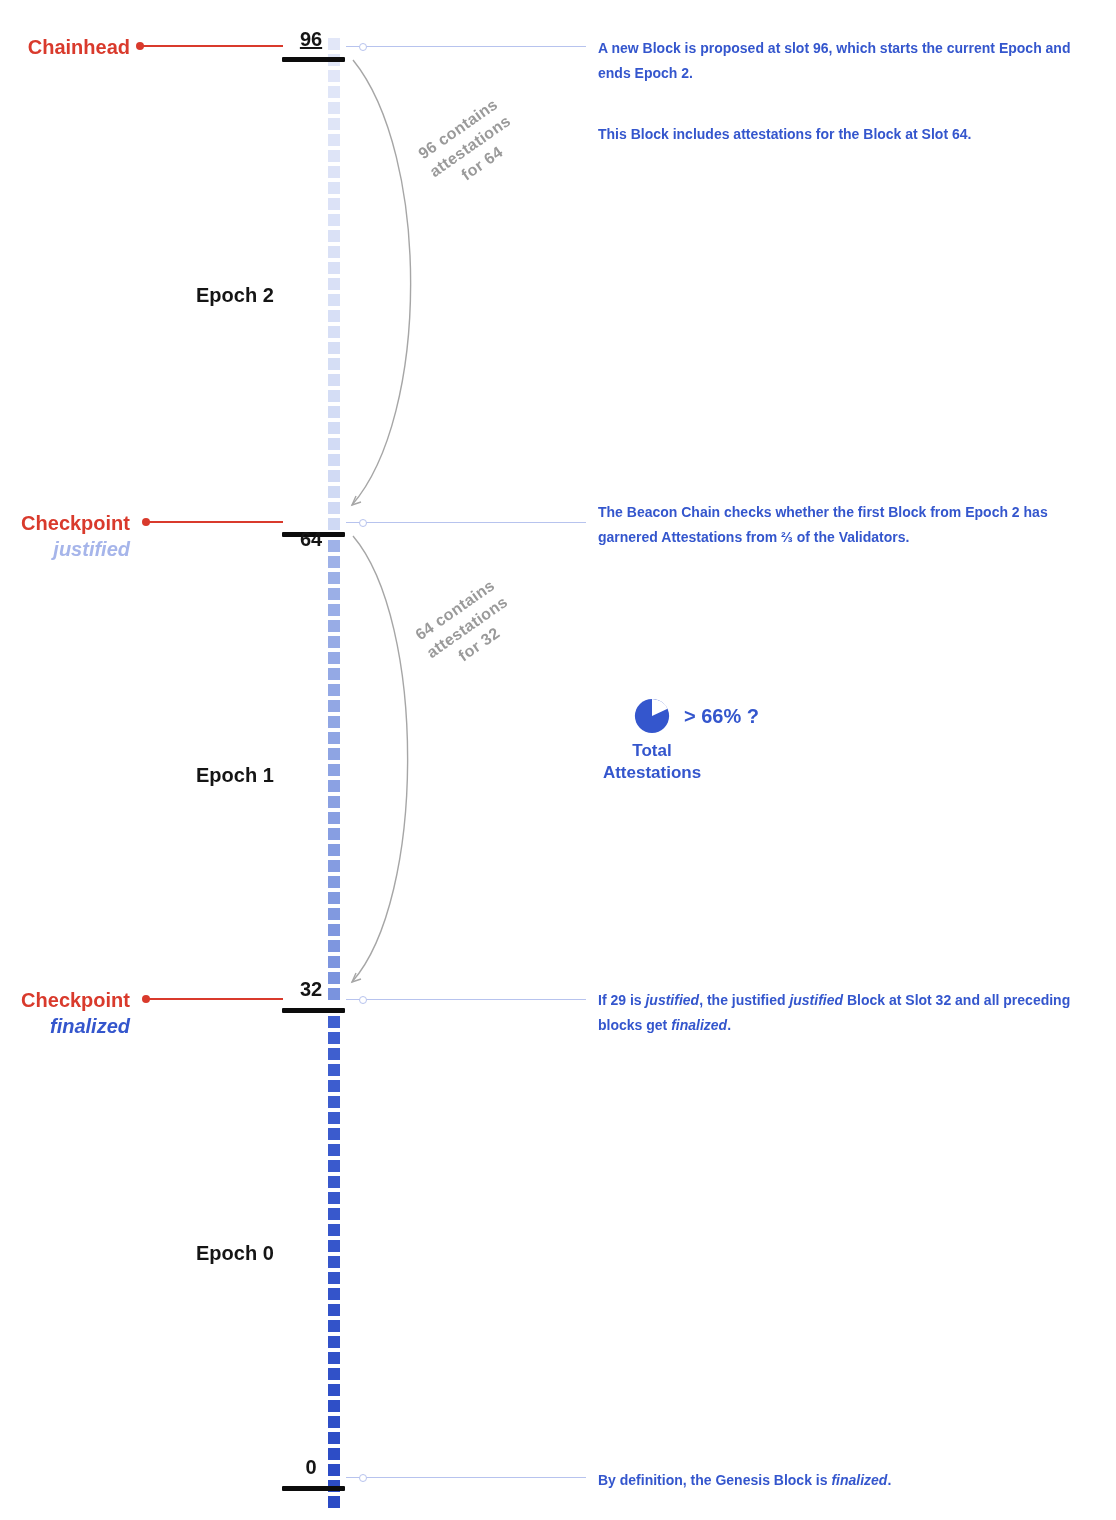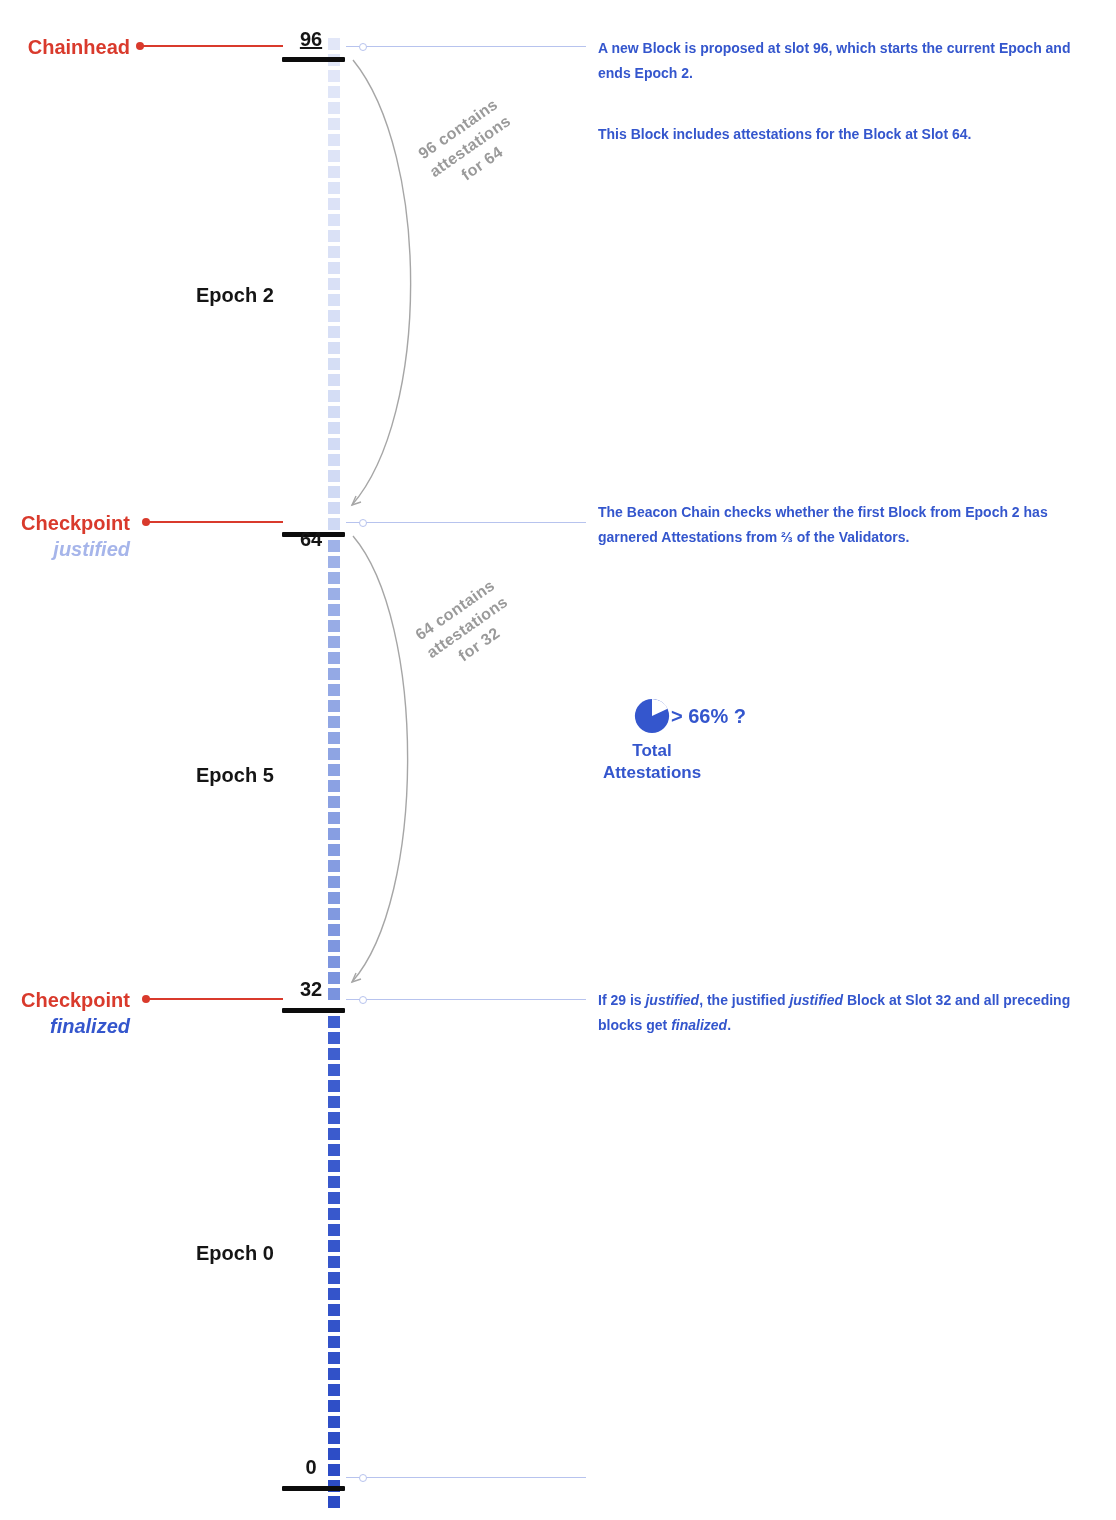--- a/index.html
+++ b/index.html
@@ -141,21 +141,21 @@
   <div class="abs bar" style="left:282px; top:532px;"></div>
   <div class="abs bar" style="left:282px; top:1008px;"></div>
   <div class="abs bar" style="left:282px; top:1486px;"></div>
 
   <div class="abs slot-number" style="left:282px; top:28px;text-decoration:underline;">96</div>
   <div class="abs slot-number" style="left:282px; top:528px;">64</div>
   <div class="abs slot-number" style="left:282px; top:978px;">32</div>
   <div class="abs slot-number" style="left:282px; top:1456px;">0</div>
 
   <div class="abs epoch-label" style="left:196px; top:284px;">Epoch 2</div>
-  <div class="abs epoch-label" style="left:196px; top:764px;">Epoch 5</div>
+  <div class="abs epoch-label" style="left:196px; top:764px;">Epoch 1</div>
   <div class="abs epoch-label" style="left:196px; top:1242px;">Epoch 0</div>
 
   <div class="abs left-label red-col" style="top:36px;">Chainhead</div>
   <div class="abs red-dot" style="left:136px; top:42px;"></div>
   <div class="abs red-line" style="left:143px; top:45px; width:140px;"></div>
 
   <div class="abs left-label red-col" style="top:512px;">Checkpoint</div>
   <div class="abs left-label it" style="top:538px; color:var(--justified-blue);">justified</div>
   <div class="abs red-dot" style="left:142px; top:518px;"></div>
   <div class="abs red-line" style="left:149px; top:521px; width:134px;"></div>
@@ -194,28 +194,29 @@
 
   <div class="abs blue-text" style="left:598px; top:36px; width:505px;">
     <p>A new Block is proposed at slot 96, which starts the current Epoch and ends Epoch 2.</p>
     <p>This Block includes attestations for the Block at Slot 64.</p>
   </div>
 
   <div class="abs blue-text" style="left:598px; top:500px; width:492px;">
     <p>The Beacon Chain checks whether the first Block from Epoch 2 has garnered Attestations from ⅔ of the Validators.</p>
   </div>
 
-  <div class="abs" style="left:633px; top:697px; display:flex; align-items:center; ">
+  <div class="abs" style="left:633px; top:697px; display:flex; align-items:center; gap:13px;">
     <svg width="38" height="38" viewBox="0 0 40 40">
       <circle class="pie-fill" cx="20" cy="20" r="18"></circle>
       <path d="M20,20 L20,2 A18,18 0 0 1 36.4,12.3 Z" fill="#ffffff"></path>
     </svg>
     <span class="blue-text" style="font-size:20px;">&gt; 66% ?</span>
   </div>
   <div class="abs blue-text caption" style="left:594px; top:740px; width:116px;">
     <div>Total</div>
     <div>Attestations</div>
   </div>
 
   <div class="abs blue-text" style="left:598px; top:988px; width:512px;"><span>If 29 is </span><span class="it">justified</span><span>, the justified </span><span class="it">justified</span><span> Block at Slot 32 and all preceding blocks get </span><span class="it">finalized</span><span>.</span></div>
 
+  <div class="abs blue-text" style="left:598px; top:1468px; width:512px;"><span>By definition, the Genesis Block is </span><span class="it">finalized</span><span>.</span></div>
 
 </div>
 
 </body></html>

